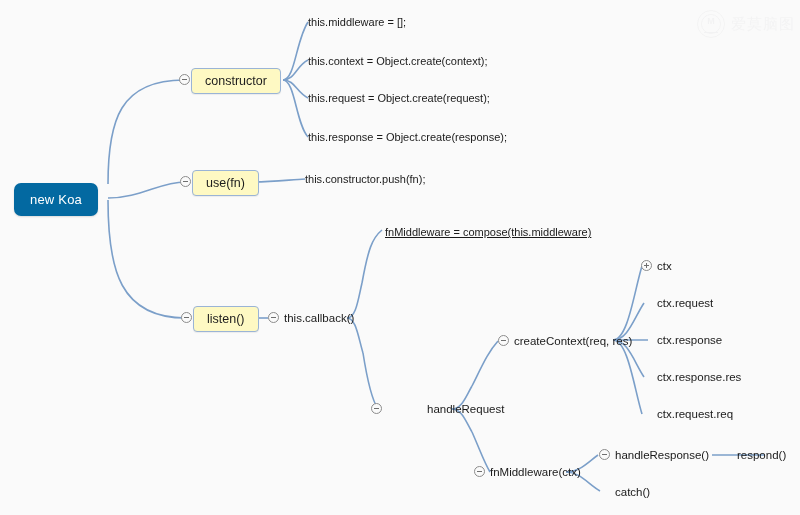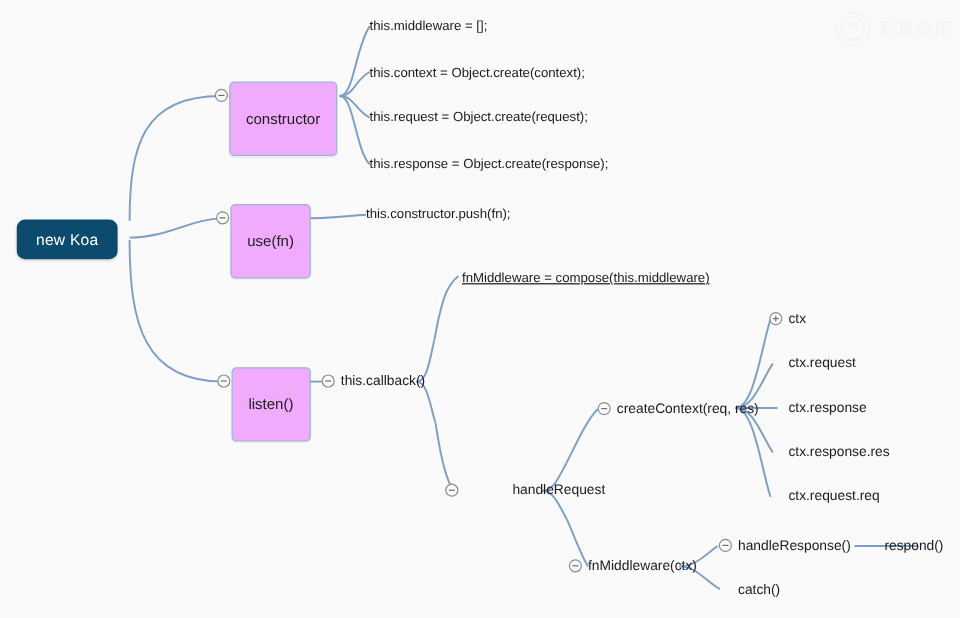--- a/index.html
+++ b/index.html
@@ -11,36 +11,36 @@
     position:relative;
   }
   #canvas{position:absolute;inset:0;width:800px;height:515px;}
   svg.edges{position:absolute;left:0;top:0;width:800px;height:515px;pointer-events:none;}
   svg.edges path,svg.edges line{fill:none;stroke:#7b9fc9;stroke-width:1.6;}
 
   .node{position:absolute;white-space:nowrap;}
 
   
   .root{
-    background:#0c4a6e;
+    background:#0369a1;
     color:#ffffff;
     border-radius:7px;
     font-size:13px;
     padding:9px 16px;
     box-shadow:0 1px 2px rgba(0,0,0,.13);
     letter-spacing:.2px;
   }
   
   .boxed{
-    background:#f0abfc;
+    background:#fef9c3;
     border:1px solid #9ab4d6;
     border-radius:4px;
     color:#1d1d1d;
     font-size:12.5px;
-    padding:23px 13px;
+    padding:5px 13px;
     box-shadow:0 1px 1px rgba(0,0,0,.06);
   }
   
   .plain{
     color:#1a1a1a;
     font-size:11px;
     line-height:13px;
   }
   .plain.mid{font-size:11.5px;}
 

